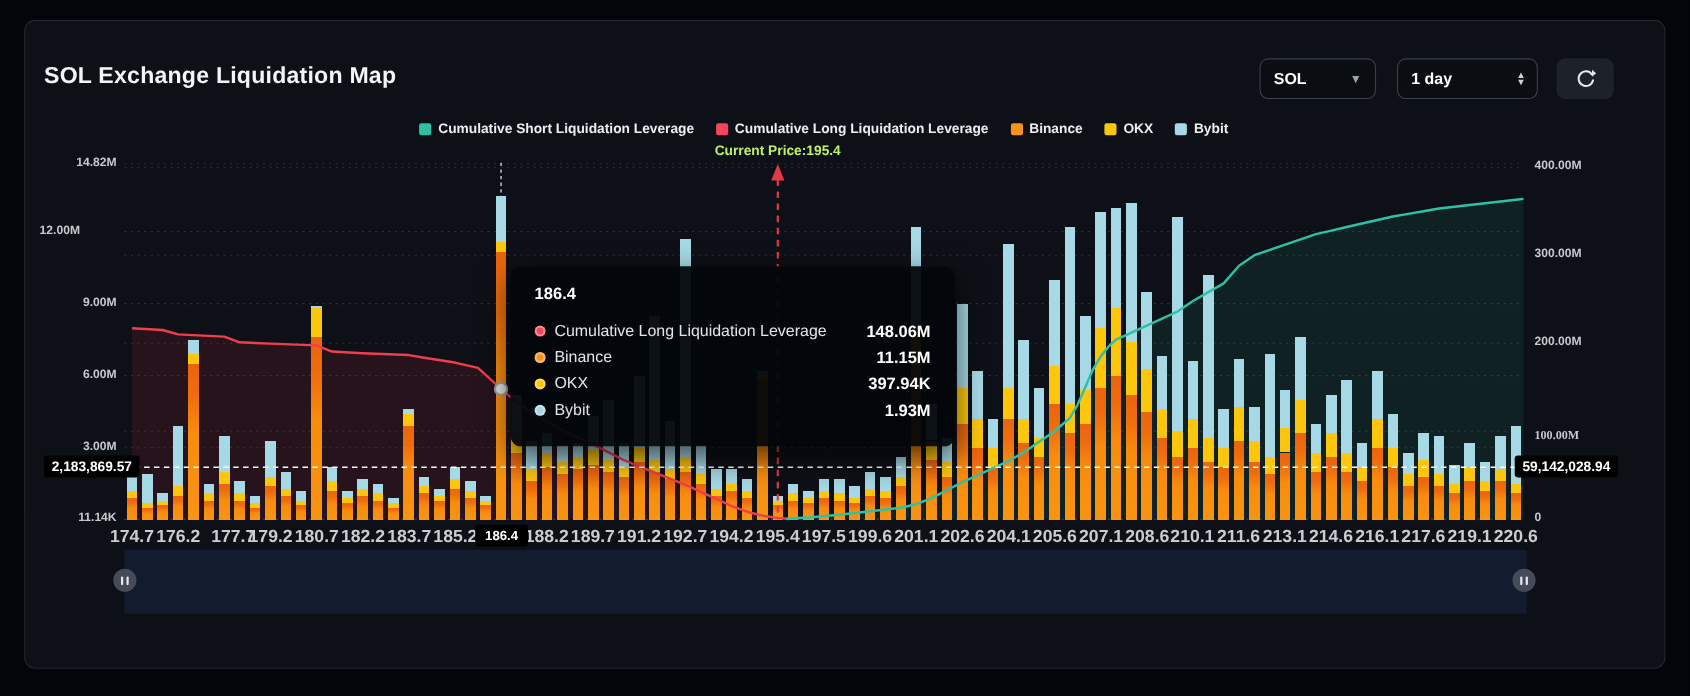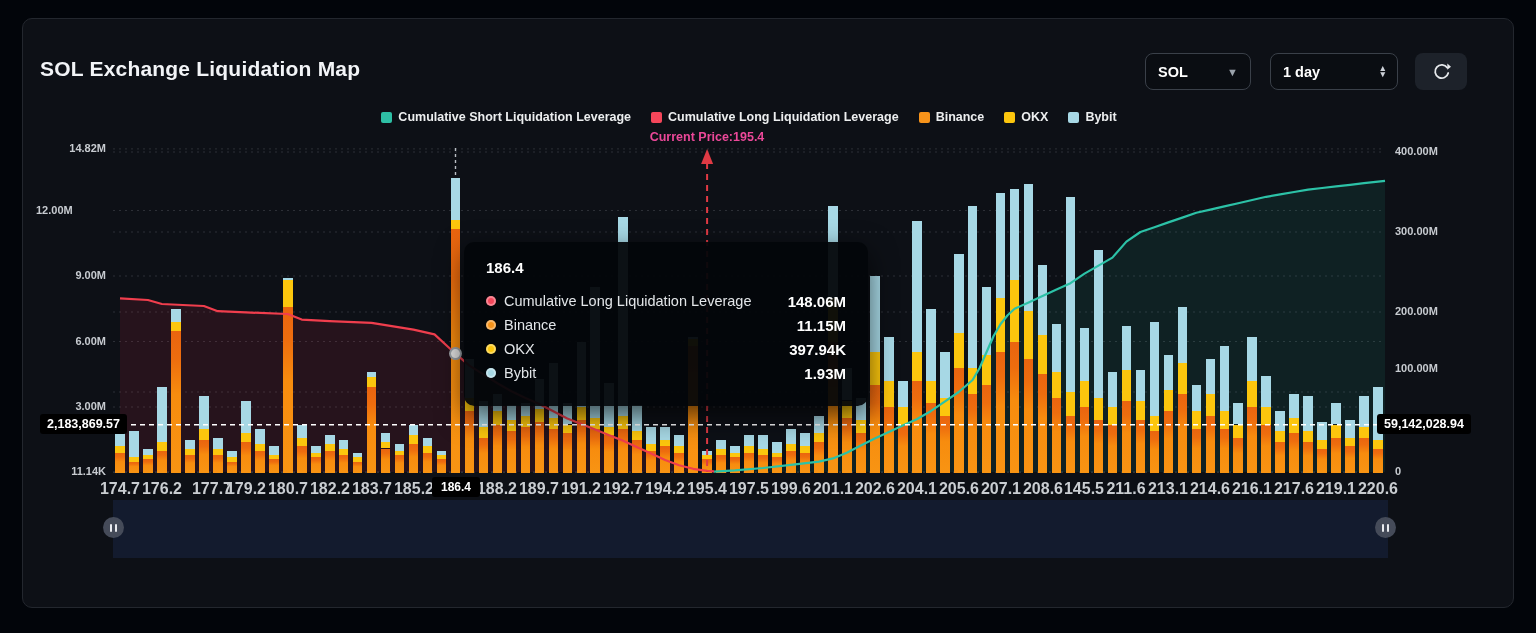--- a/index.html
+++ b/index.html
@@ -24,21 +24,21 @@
                  background:#1d222a; border:none; border-radius:8px; display:flex;
                  align-items:center; justify-content:center; cursor:pointer; }
 
   
   .legend { position:absolute; left:113px; top:110px; width:1272px; display:flex;
             justify-content:center; gap:20px; }
   .legend-item { display:inline-flex; align-items:center; gap:6px; color:#eceeef;
                  font-size:12.5px; font-weight:bold; cursor:pointer; }
   .legend-swatch { width:11px; height:11px; border-radius:2px; display:inline-block; }
   .current-price { position:absolute; left:707px; top:130px; transform:translateX(-50%);
-                   color:#ec4899; font-size:12.5px; font-weight:bold; z-index:5; }
+                   color:#bef264; font-size:12.5px; font-weight:bold; z-index:5; }
 
   svg.chart { position:absolute; left:0; top:0; z-index:1; }
 
   .axis-label { position:absolute; color:#c7cbd0; font-size:11px; font-weight:bold; z-index:3; }
   .xlabel { position:absolute; color:#c9cdd1; font-size:16px; font-weight:bold;
             text-align:center; width:48px; z-index:3; }
   .xlabel-pill { position:absolute; background:#000; color:#fff; font-size:12px; font-weight:bold;
                  text-align:center; padding:3px 9px; border-radius:3px; z-index:4; }
   .value-pill { position:absolute; background:#000; color:#fff; font-size:12.5px;
                 font-weight:bold; padding:3px 7px; border-radius:3px; z-index:6; white-space:nowrap; }
@@ -437,21 +437,21 @@
       <div class="axis-label" style="left:36px;width:70px;text-align:left;top:204px;">12.00M</div>
       <div class="axis-label" style="left:36px;width:70px;text-align:right;top:269px;">9.00M</div>
       <div class="axis-label" style="left:36px;width:70px;text-align:right;top:335px;">6.00M</div>
       <div class="axis-label" style="left:36px;width:70px;text-align:right;top:400px;">3.00M</div>
       <div class="axis-label" style="left:36px;width:70px;text-align:right;top:465px;">11.14K</div>
     </div>
   <div id="right-axis">
       <div class="axis-label" style="left:1395px;top:145px;">400.00M</div>
       <div class="axis-label" style="left:1395px;top:225px;">300.00M</div>
       <div class="axis-label" style="left:1395px;top:305px;">200.00M</div>
-      <div class="axis-label" style="left:1395px;top:362px;">100.00M</div>
+      <div class="axis-label" style="left:1395px;top:390px;font-family:Liberation Serif, serif;">100.00M</div>
       <div class="axis-label" style="left:1395px;top:465px;">0</div>
     </div>
   <div id="x-axis">
       <div class="xlabel" style="left:96px;top:480px;">174.7</div>
       <div class="xlabel" style="left:138px;top:480px;">176.2</div>
       <div class="xlabel" style="left:188px;top:480px;">177.7</div>
       <div class="xlabel" style="left:222px;top:480px;">179.2</div>
       <div class="xlabel" style="left:264px;top:480px;">180.7</div>
       <div class="xlabel" style="left:306px;top:480px;">182.2</div>
       <div class="xlabel" style="left:348px;top:480px;">183.7</div>
@@ -463,21 +463,21 @@
       <div class="xlabel" style="left:641px;top:480px;">194.2</div>
       <div class="xlabel" style="left:683px;top:480px;">195.4</div>
       <div class="xlabel" style="left:725px;top:480px;">197.5</div>
       <div class="xlabel" style="left:767px;top:480px;">199.6</div>
       <div class="xlabel" style="left:809px;top:480px;">201.1</div>
       <div class="xlabel" style="left:851px;top:480px;">202.6</div>
       <div class="xlabel" style="left:893px;top:480px;">204.1</div>
       <div class="xlabel" style="left:935px;top:480px;">205.6</div>
       <div class="xlabel" style="left:977px;top:480px;">207.1</div>
       <div class="xlabel" style="left:1019px;top:480px;">208.6</div>
-      <div class="xlabel" style="left:1060px;top:480px;">145.5</div>
+      <div class="xlabel" style="left:1060px;top:480px;">210.1</div>
       <div class="xlabel" style="left:1102px;top:480px;">211.6</div>
       <div class="xlabel" style="left:1144px;top:480px;">213.1</div>
       <div class="xlabel" style="left:1186px;top:480px;">214.6</div>
       <div class="xlabel" style="left:1228px;top:480px;">216.1</div>
       <div class="xlabel" style="left:1270px;top:480px;">217.6</div>
       <div class="xlabel" style="left:1312px;top:480px;">219.1</div>
       <div class="xlabel" style="left:1354px;top:480px;">220.6</div>
     </div>
 
   <div class="value-pill" id="pill-left" style="top: 413.8px; left: 40px; text-align: right;">2,183,869.57</div>

